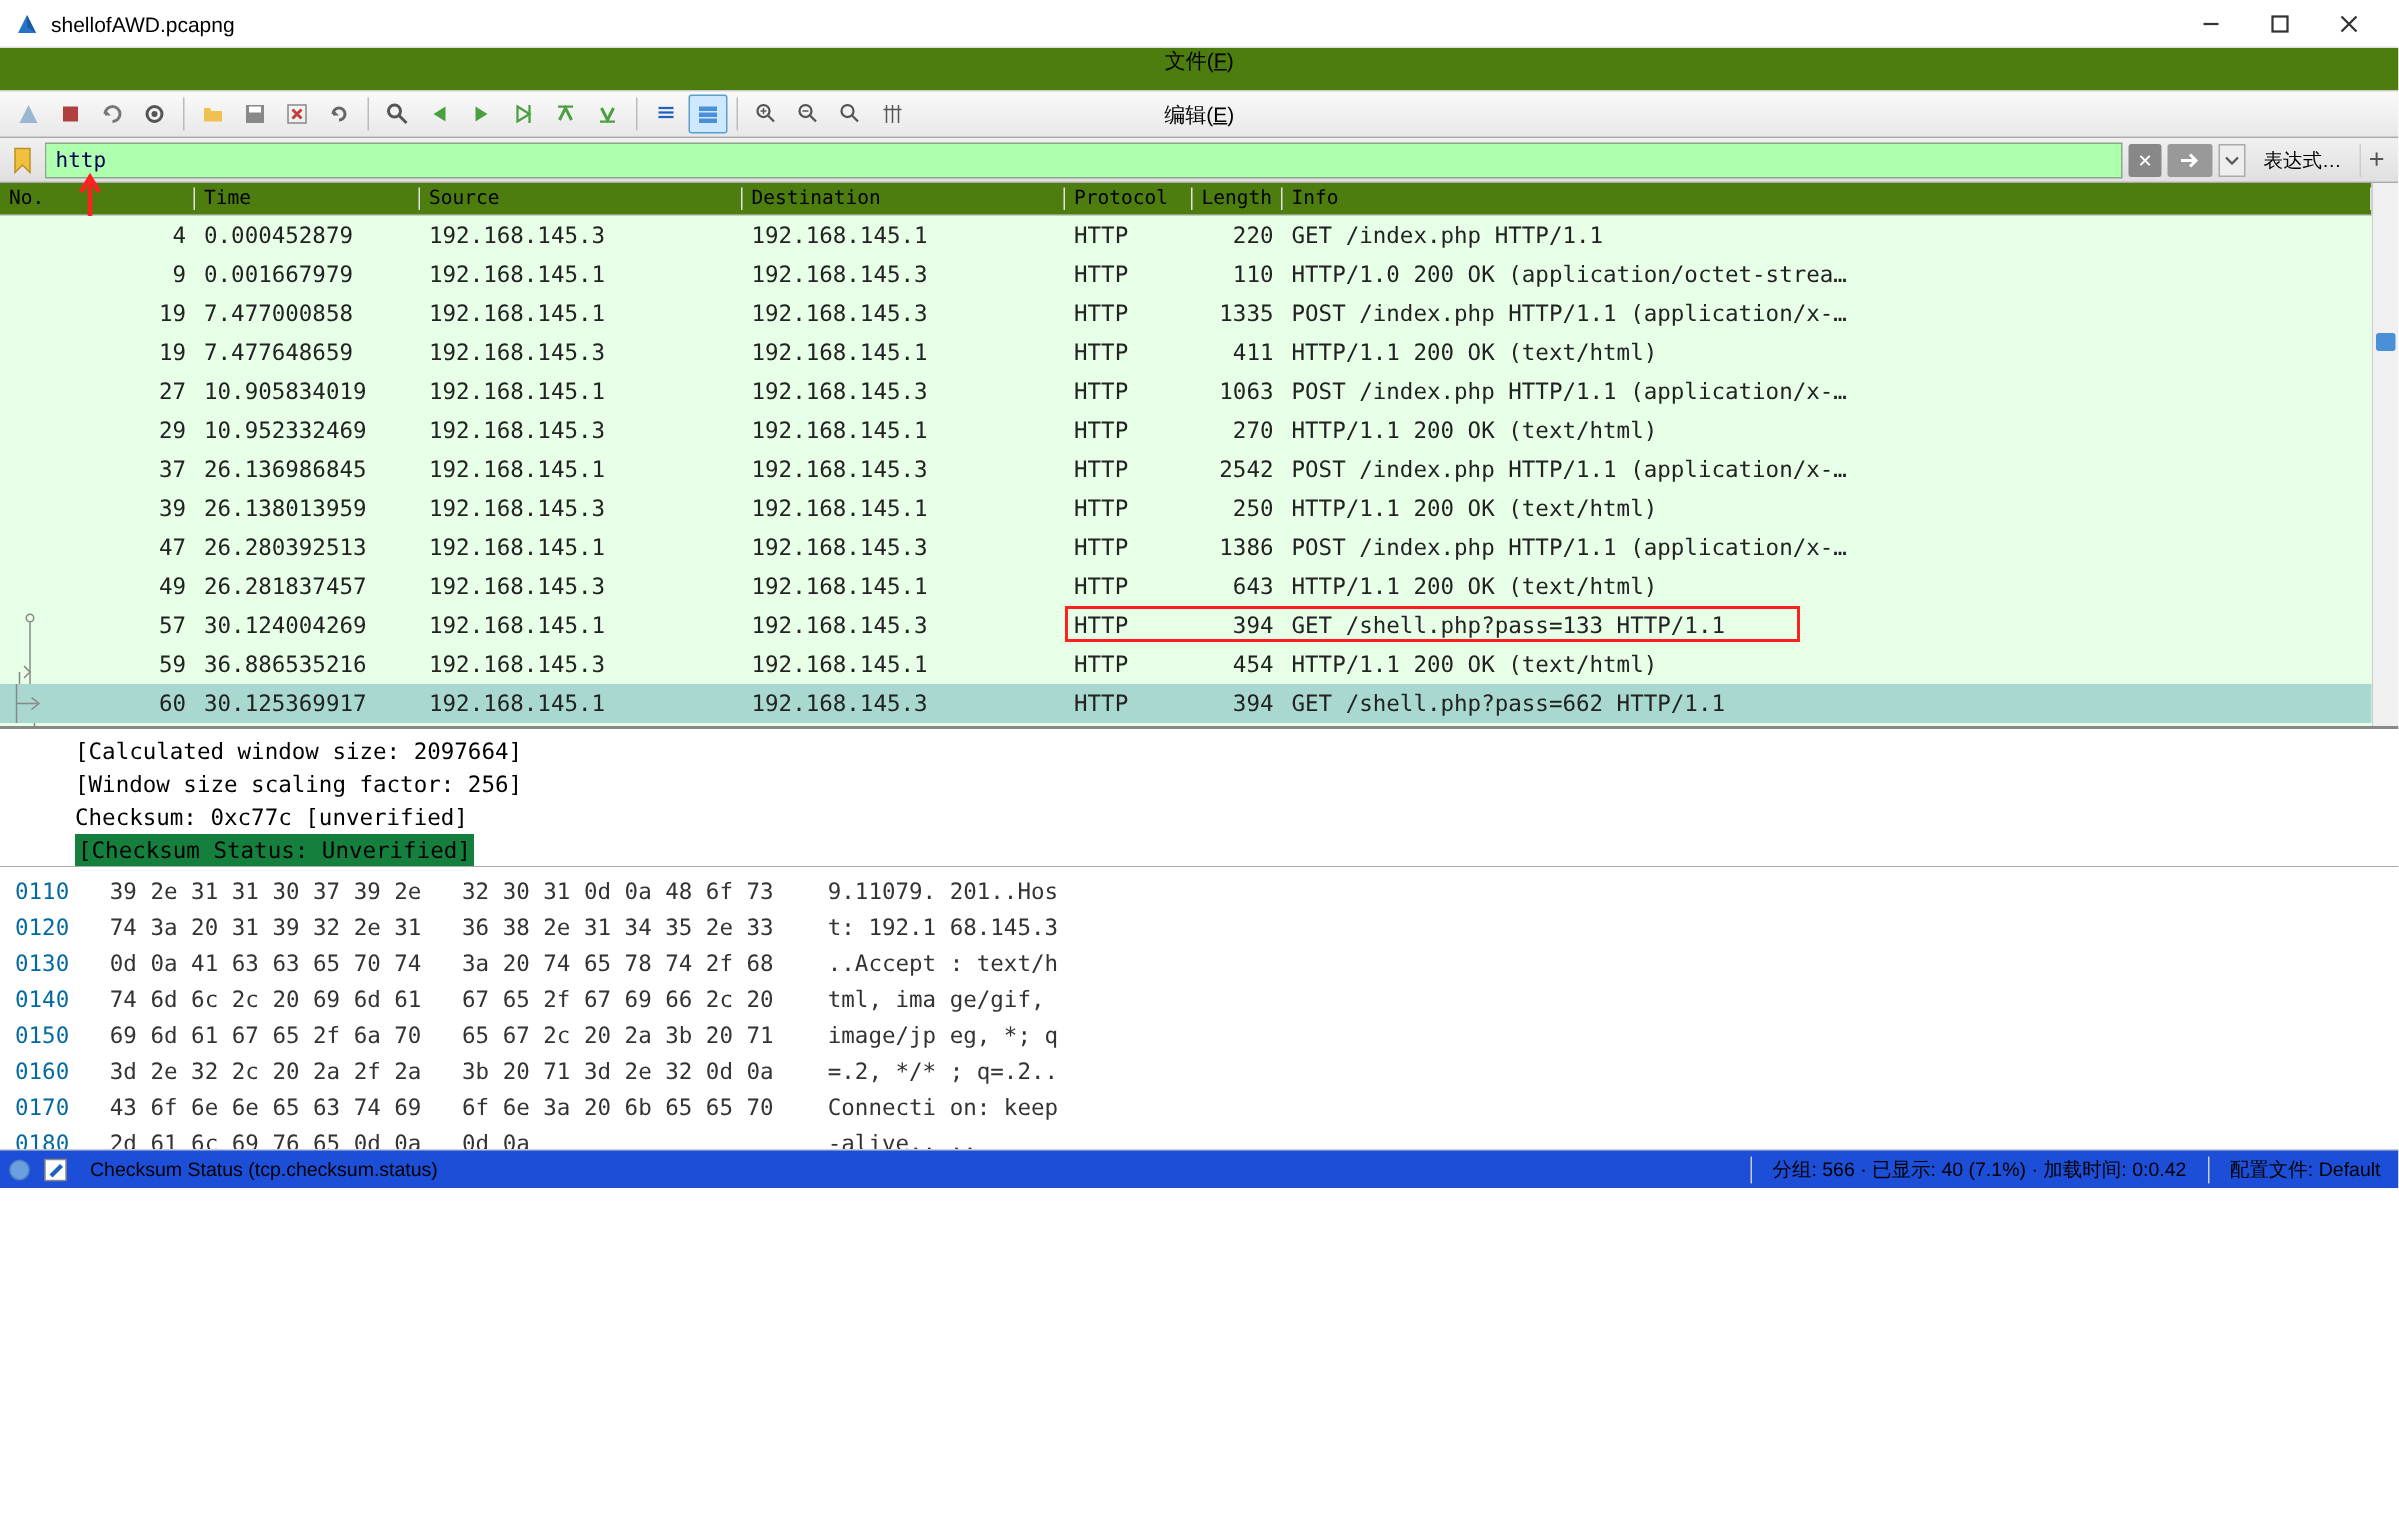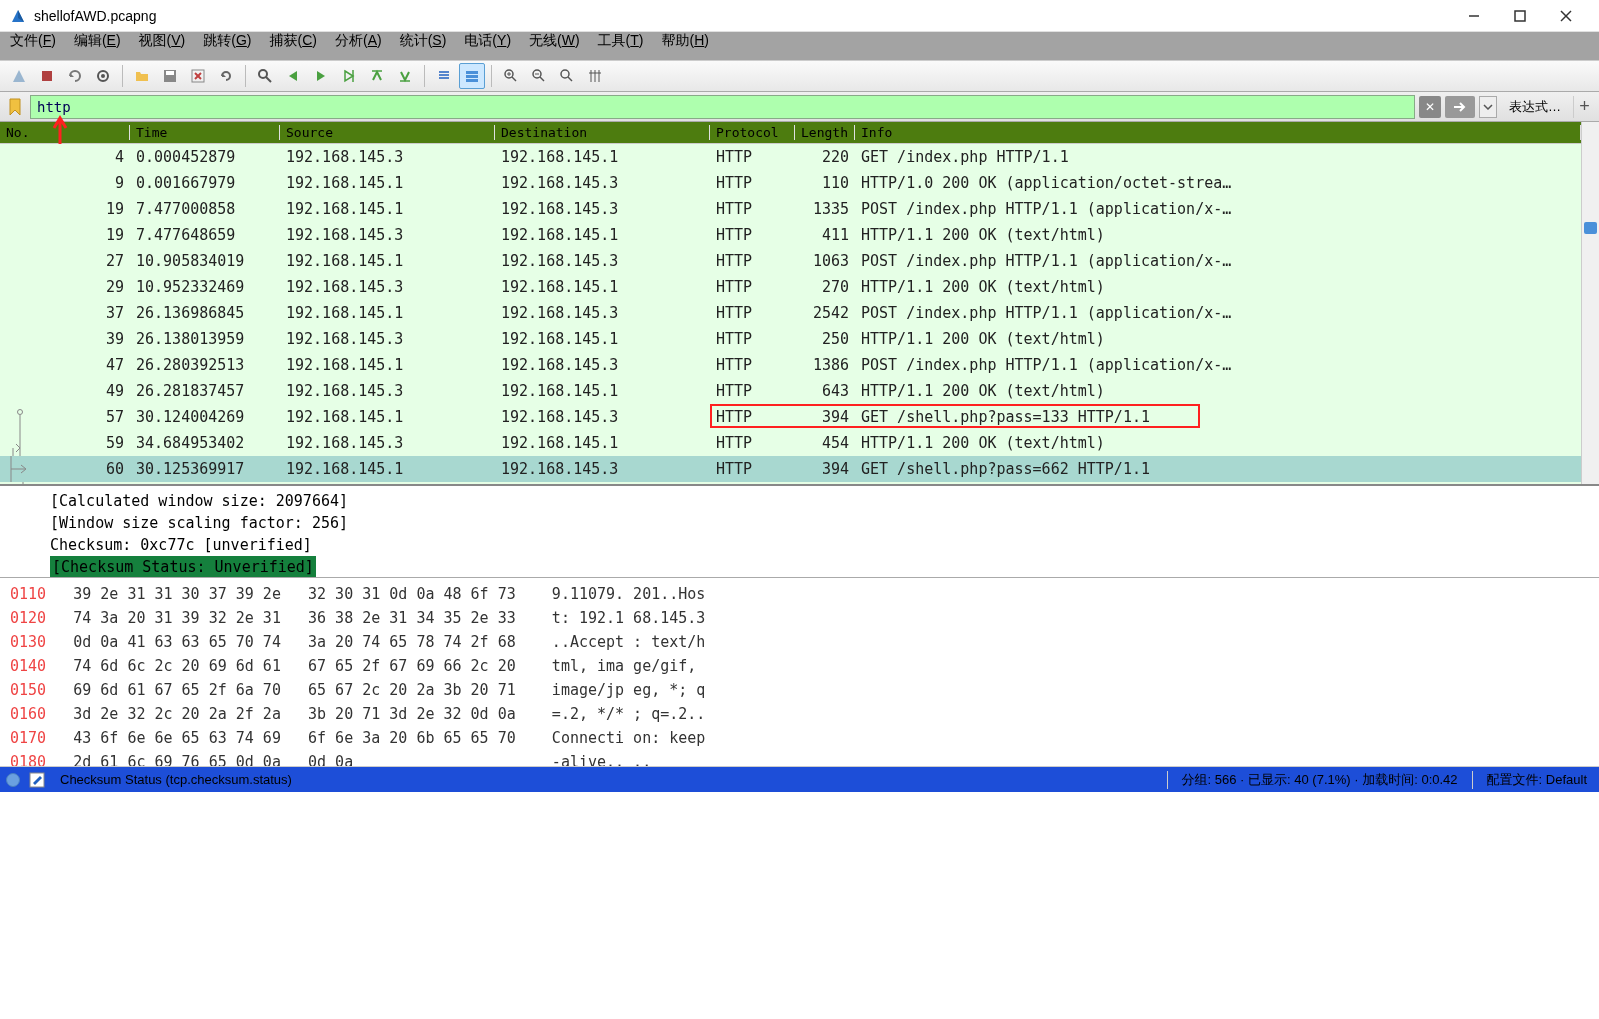--- a/index.html
+++ b/index.html
@@ -4,21 +4,21 @@
 <style>
 * { margin: 0; padding: 0; box-sizing: border-box; }
 body { font-family: "Microsoft YaHei", "Segoe UI", sans-serif; font-size: 13px; background: #fff; overflow: hidden; }
 
 .titlebar { height: 32px; display: flex; align-items: center; padding: 0 10px; background: #fff; border-bottom: 1px solid #e0e0e0; }
 .titlebar .logo { width: 16px; height: 16px; margin-right: 8px; }
 .titlebar .title { flex: 1; font-size: 14px; }
 .titlebar .winbtns { display: flex; gap: 0; }
 .titlebar .winbtn { width: 46px; height: 30px; display: flex; align-items: center; justify-content: center; color: #333; }
 
-.menubar { height: 28px; display: flex; align-items: flex-start; padding: 0 10px; background: #a3a3a3; gap: 18px; font-size: 14px; }
+.menubar { height: 28px; display: flex; align-items: center; padding: 0 10px; background: #4d7c0f; gap: 18px; font-size: 14px; flex-direction: column; }
 .menubar span u { text-decoration: underline; }
 
 .toolbar { height: 32px; display: flex; align-items: center; padding: 0 6px; background: linear-gradient(#fafafa,#e8e8e8); border-top: 1px solid #ccc; border-bottom: 1px solid #aaa; gap: 2px; }
 .toolbar .tbtn { width: 26px; height: 26px; display: flex; align-items: center; justify-content: center; border: 1px solid transparent; border-radius: 2px; }
 .toolbar .tbtn.active { background: #cde8ff; border: 1px solid #5a9fd4; }
 .toolbar .sep { width: 1px; height: 22px; background: #bbb; margin: 0 4px; }
 
 .filterbar { height: 30px; display: flex; align-items: center; padding: 2px 4px; background: linear-gradient(#f0f0f0,#e0e0e0); border-bottom: 1px solid #aaa; gap: 4px; position: relative; }
 .filterbar .bookmark { width: 22px; height: 22px; display: flex; align-items: center; justify-content: center; }
 .filterbar .filter-input { flex: 1; height: 22px; border: none; background: #aeffae; padding: 0 6px; font-family: "Consolas", monospace; font-size: 14px; color: #005; outline: none; }
@@ -46,21 +46,21 @@
 .c-len { width: 60px; text-align: right; }
 .c-info { flex: 1; }
 
 .scroll-right { width: 18px; background: #f0f0f0; border-left: 1px solid #ccc; position: relative; }
 .scroll-right .thumb { position: absolute; left: 2px; right: 2px; top: 100px; height: 12px; background: #4a90d9; border-radius: 2px; }
 
 .details { height: 92px; overflow-y: auto; background: #fff; border-bottom: 1px solid #aaa; padding: 4px 10px 4px 50px; font-family: "Consolas", monospace; font-size: 15px; line-height: 22px; }
 .details .sel { background: #15803d; display: inline-block; padding: 0 2px; }
 
 .hexpane { height: 188px; overflow-y: auto; background: #fff; padding: 4px 10px; font-family: "Consolas", monospace; font-size: 15px; line-height: 24px; color: #333; white-space: pre; }
-.hexpane .offset { color: #ef4444; }
+.hexpane .offset { color: #0369a1; }
 
 .statusbar { height: 26px; display: flex; align-items: center; background: #1d4ed8; border-top: 1px solid #ccc; font-size: 13px; padding: 0 6px; gap: 8px; }
 .statusbar .bullet { width: 14px; height: 14px; border-radius: 50%; background: #6aa0e0; border: 1px solid #4a80c0; }
 .statusbar .seg { padding: 0 6px; }
 .statusbar .divider { width: 1px; height: 18px; background: #ccc; }
 .statusbar .flex { flex: 1; }
 
 .main-flex { display: flex; height: 364px; border-bottom: 2px solid #888; }
 .main-flex .packet-area { flex: 1; display: flex; flex-direction: column; }
 
@@ -286,21 +286,21 @@
         <div class="pl-row"><div class="cell c-no">29</div><div class="cell c-time">10.952332469</div><div class="cell c-src">192.168.145.3</div><div class="cell c-dst">192.168.145.1</div><div class="cell c-proto">HTTP</div><div class="cell c-len">270</div><div class="cell c-info">HTTP/1.1 200 OK  (text/html)</div></div>
         <div class="pl-row"><div class="cell c-no">37</div><div class="cell c-time">26.136986845</div><div class="cell c-src">192.168.145.1</div><div class="cell c-dst">192.168.145.3</div><div class="cell c-proto">HTTP</div><div class="cell c-len">2542</div><div class="cell c-info">POST /index.php HTTP/1.1  (application/x-…</div></div>
         <div class="pl-row"><div class="cell c-no">39</div><div class="cell c-time">26.138013959</div><div class="cell c-src">192.168.145.3</div><div class="cell c-dst">192.168.145.1</div><div class="cell c-proto">HTTP</div><div class="cell c-len">250</div><div class="cell c-info">HTTP/1.1 200 OK  (text/html)</div></div>
         <div class="pl-row"><div class="cell c-no">47</div><div class="cell c-time">26.280392513</div><div class="cell c-src">192.168.145.1</div><div class="cell c-dst">192.168.145.3</div><div class="cell c-proto">HTTP</div><div class="cell c-len">1386</div><div class="cell c-info">POST /index.php HTTP/1.1  (application/x-…</div></div>
         <div class="pl-row"><div class="cell c-no">49</div><div class="cell c-time">26.281837457</div><div class="cell c-src">192.168.145.3</div><div class="cell c-dst">192.168.145.1</div><div class="cell c-proto">HTTP</div><div class="cell c-len">643</div><div class="cell c-info">HTTP/1.1 200 OK  (text/html)</div></div>
         <div class="red-box" style="left: 710px; top: 260px; width: 490px; height: 24px;"></div>
         <div class="pl-row"><div class="cell c-no">57</div><div class="cell c-time">30.124004269</div><div class="cell c-src">192.168.145.1</div><div class="cell c-dst">192.168.145.3</div><div class="cell c-proto">HTTP</div><div class="cell c-len">394</div><div class="cell c-info">GET /shell.php?pass=133 HTTP/1.1</div><div class="row-marker"><svg width="20" height="26">
               <circle cx="13" cy="8" r="2.5" fill="none" stroke="#888"></circle>
               <line x1="13" y1="11" x2="13" y2="26" stroke="#888"></line>
             </svg></div></div>
-        <div class="pl-row"><div class="cell c-no">59</div><div class="cell c-time">34.684953402</div><div class="cell c-src">192.168.145.3</div><div class="cell c-dst">192.168.145.1</div><div class="cell c-proto">HTTP</div><div class="cell c-len">454</div><div class="cell c-info">HTTP/1.1 200 OK  (text/html)</div><div class="row-marker"><svg width="20" height="26">
+        <div class="pl-row"><div class="cell c-no">59</div><div class="cell c-time">36.886535216</div><div class="cell c-src">192.168.145.3</div><div class="cell c-dst">192.168.145.1</div><div class="cell c-proto">HTTP</div><div class="cell c-len">454</div><div class="cell c-info">HTTP/1.1 200 OK  (text/html)</div><div class="row-marker"><svg width="20" height="26">
               <line x1="13" y1="0" x2="13" y2="26" stroke="#888"></line>
               <line x1="6" y1="18" x2="6" y2="26" stroke="#888"></line>
               <path d="M9 14 L13 18 L9 22" fill="none" stroke="#888"></path>
             </svg></div></div>
         <div class="red-box" style="left: 710px; top: 312px; width: 490px; height: 24px;"></div>
         <div class="pl-row selected"><div class="cell c-no">60</div><div class="cell c-time">30.125369917</div><div class="cell c-src">192.168.145.1</div><div class="cell c-dst">192.168.145.3</div><div class="cell c-proto">HTTP</div><div class="cell c-len">394</div><div class="cell c-info">GET /shell.php?pass=662 HTTP/1.1</div><div class="row-marker"><svg width="24" height="26">
               <line x1="6" y1="0" x2="6" y2="26" stroke="#888"></line>
               <line x1="6" y1="13" x2="20" y2="13" stroke="#888"></line>
               <path d="M16 9 L21 13 L16 17" fill="none" stroke="#888"></path>
             </svg></div></div>

